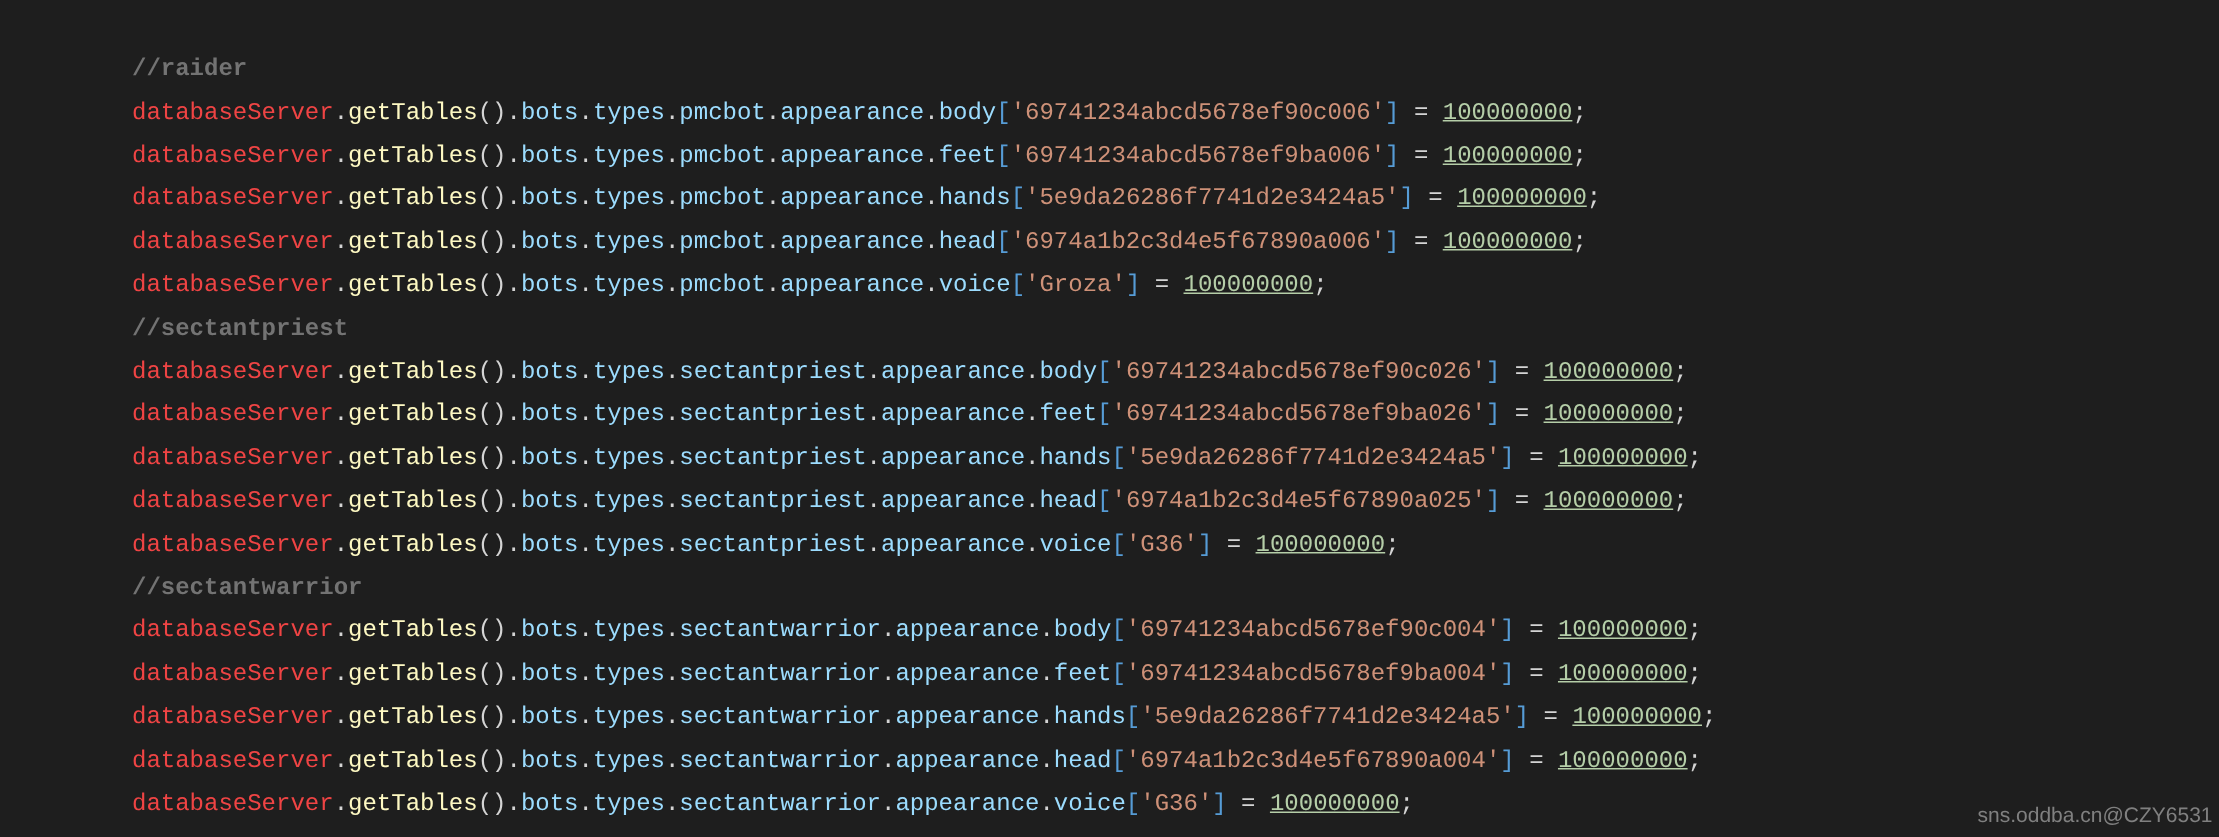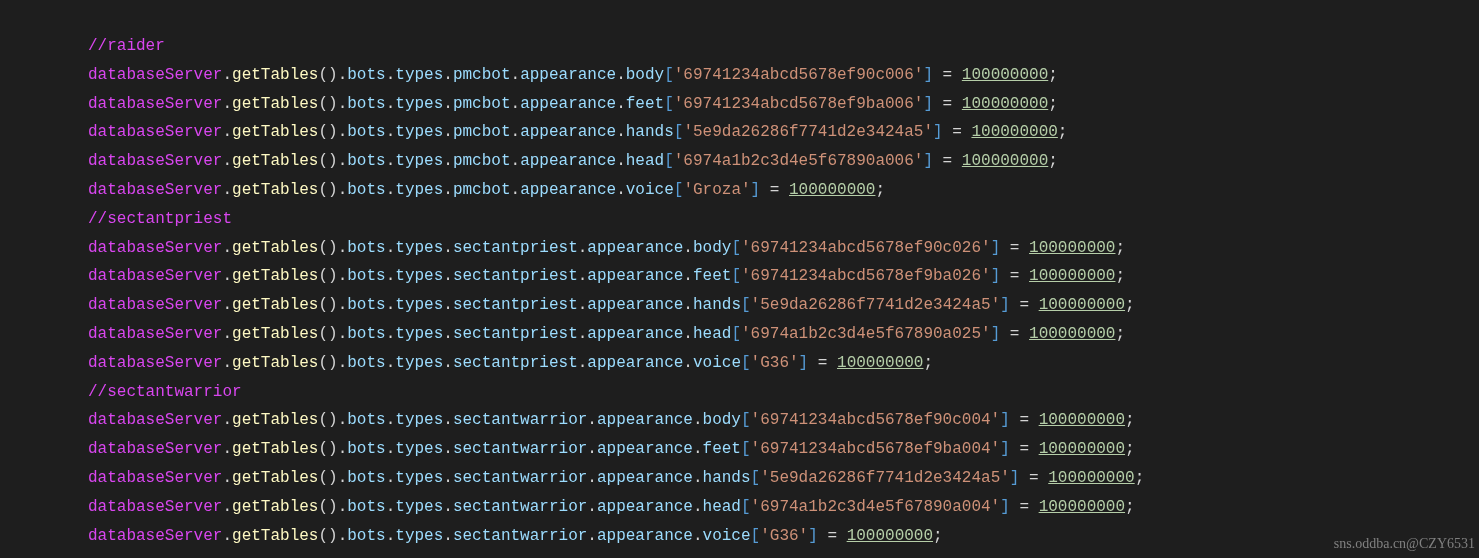--- a/index.html
+++ b/index.html
@@ -15,34 +15,34 @@
     overflow: hidden;
     position: relative;
   }
   .code-area {
     padding: 32px 0 0 88px;
     white-space: pre;
   }
   .line {
     display: block;
   }
-  .comment { color: #d946ef; }
-  .variable { color: #d946ef; }
+  .comment { color: #737373; font-weight: bold; }
+  .variable { color: #ef4444; }
   .punct { color: #d4d4d4; }
   .method { color: #fef9c3; }
   .prop { color: #9cdcfe; }
   .bracket { color: #569cd6; }
   .string { color: #ce9178; text-align: right; }
   .number { color: #b5cea8; text-decoration: underline; }
   .watermark {
     position: absolute;
     right: 4px;
     bottom: 2px;
     color: #808080;
     font-size: 14px;
-    font-family: Liberation Serif, serif;
+    font-family: Liberation Sans, sans-serif;
   }
 </style>
 </head>
 <body>
 
 <div class="code-area" id="code-root"><span class="line"><span class="comment">//raider</span></span><span class="line"><span class="variable">databaseServer</span><span class="punct">.</span><span class="method">getTables</span><span class="punct">()</span><span class="punct">.</span><span class="prop">bots</span><span class="punct">.</span><span class="prop">types</span><span class="punct">.</span><span class="prop">pmcbot</span><span class="punct">.</span><span class="prop">appearance</span><span class="punct">.</span><span class="prop">body</span><span class="bracket">[</span><span class="string">'69741234abcd5678ef90c006'</span><span class="bracket">]</span><span class="punct"> = </span><span class="number">100000000</span><span class="punct">;</span></span><span class="line"><span class="variable">databaseServer</span><span class="punct">.</span><span class="method">getTables</span><span class="punct">()</span><span class="punct">.</span><span class="prop">bots</span><span class="punct">.</span><span class="prop">types</span><span class="punct">.</span><span class="prop">pmcbot</span><span class="punct">.</span><span class="prop">appearance</span><span class="punct">.</span><span class="prop">feet</span><span class="bracket">[</span><span class="string">'69741234abcd5678ef9ba006'</span><span class="bracket">]</span><span class="punct"> = </span><span class="number">100000000</span><span class="punct">;</span></span><span class="line"><span class="variable">databaseServer</span><span class="punct">.</span><span class="method">getTables</span><span class="punct">()</span><span class="punct">.</span><span class="prop">bots</span><span class="punct">.</span><span class="prop">types</span><span class="punct">.</span><span class="prop">pmcbot</span><span class="punct">.</span><span class="prop">appearance</span><span class="punct">.</span><span class="prop">hands</span><span class="bracket">[</span><span class="string">'5e9da26286f7741d2e3424a5'</span><span class="bracket">]</span><span class="punct"> = </span><span class="number">100000000</span><span class="punct">;</span></span><span class="line"><span class="variable">databaseServer</span><span class="punct">.</span><span class="method">getTables</span><span class="punct">()</span><span class="punct">.</span><span class="prop">bots</span><span class="punct">.</span><span class="prop">types</span><span class="punct">.</span><span class="prop">pmcbot</span><span class="punct">.</span><span class="prop">appearance</span><span class="punct">.</span><span class="prop">head</span><span class="bracket">[</span><span class="string">'6974a1b2c3d4e5f67890a006'</span><span class="bracket">]</span><span class="punct"> = </span><span class="number">100000000</span><span class="punct">;</span></span><span class="line"><span class="variable">databaseServer</span><span class="punct">.</span><span class="method">getTables</span><span class="punct">()</span><span class="punct">.</span><span class="prop">bots</span><span class="punct">.</span><span class="prop">types</span><span class="punct">.</span><span class="prop">pmcbot</span><span class="punct">.</span><span class="prop">appearance</span><span class="punct">.</span><span class="prop">voice</span><span class="bracket">[</span><span class="string">'Groza'</span><span class="bracket">]</span><span class="punct"> = </span><span class="number">100000000</span><span class="punct">;</span></span><span class="line"><span class="comment">//sectantpriest</span></span><span class="line"><span class="variable">databaseServer</span><span class="punct">.</span><span class="method">getTables</span><span class="punct">()</span><span class="punct">.</span><span class="prop">bots</span><span class="punct">.</span><span class="prop">types</span><span class="punct">.</span><span class="prop">sectantpriest</span><span class="punct">.</span><span class="prop">appearance</span><span class="punct">.</span><span class="prop">body</span><span class="bracket">[</span><span class="string">'69741234abcd5678ef90c026'</span><span class="bracket">]</span><span class="punct"> = </span><span class="number">100000000</span><span class="punct">;</span></span><span class="line"><span class="variable">databaseServer</span><span class="punct">.</span><span class="method">getTables</span><span class="punct">()</span><span class="punct">.</span><span class="prop">bots</span><span class="punct">.</span><span class="prop">types</span><span class="punct">.</span><span class="prop">sectantpriest</span><span class="punct">.</span><span class="prop">appearance</span><span class="punct">.</span><span class="prop">feet</span><span class="bracket">[</span><span class="string">'69741234abcd5678ef9ba026'</span><span class="bracket">]</span><span class="punct"> = </span><span class="number">100000000</span><span class="punct">;</span></span><span class="line"><span class="variable">databaseServer</span><span class="punct">.</span><span class="method">getTables</span><span class="punct">()</span><span class="punct">.</span><span class="prop">bots</span><span class="punct">.</span><span class="prop">types</span><span class="punct">.</span><span class="prop">sectantpriest</span><span class="punct">.</span><span class="prop">appearance</span><span class="punct">.</span><span class="prop">hands</span><span class="bracket">[</span><span class="string">'5e9da26286f7741d2e3424a5'</span><span class="bracket">]</span><span class="punct"> = </span><span class="number">100000000</span><span class="punct">;</span></span><span class="line"><span class="variable">databaseServer</span><span class="punct">.</span><span class="method">getTables</span><span class="punct">()</span><span class="punct">.</span><span class="prop">bots</span><span class="punct">.</span><span class="prop">types</span><span class="punct">.</span><span class="prop">sectantpriest</span><span class="punct">.</span><span class="prop">appearance</span><span class="punct">.</span><span class="prop">head</span><span class="bracket">[</span><span class="string">'6974a1b2c3d4e5f67890a025'</span><span class="bracket">]</span><span class="punct"> = </span><span class="number">100000000</span><span class="punct">;</span></span><span class="line"><span class="variable">databaseServer</span><span class="punct">.</span><span class="method">getTables</span><span class="punct">()</span><span class="punct">.</span><span class="prop">bots</span><span class="punct">.</span><span class="prop">types</span><span class="punct">.</span><span class="prop">sectantpriest</span><span class="punct">.</span><span class="prop">appearance</span><span class="punct">.</span><span class="prop">voice</span><span class="bracket">[</span><span class="string">'G36'</span><span class="bracket">]</span><span class="punct"> = </span><span class="number">100000000</span><span class="punct">;</span></span><span class="line"><span class="comment">//sectantwarrior</span></span><span class="line"><span class="variable">databaseServer</span><span class="punct">.</span><span class="method">getTables</span><span class="punct">()</span><span class="punct">.</span><span class="prop">bots</span><span class="punct">.</span><span class="prop">types</span><span class="punct">.</span><span class="prop">sectantwarrior</span><span class="punct">.</span><span class="prop">appearance</span><span class="punct">.</span><span class="prop">body</span><span class="bracket">[</span><span class="string">'69741234abcd5678ef90c004'</span><span class="bracket">]</span><span class="punct"> = </span><span class="number">100000000</span><span class="punct">;</span></span><span class="line"><span class="variable">databaseServer</span><span class="punct">.</span><span class="method">getTables</span><span class="punct">()</span><span class="punct">.</span><span class="prop">bots</span><span class="punct">.</span><span class="prop">types</span><span class="punct">.</span><span class="prop">sectantwarrior</span><span class="punct">.</span><span class="prop">appearance</span><span class="punct">.</span><span class="prop">feet</span><span class="bracket">[</span><span class="string">'69741234abcd5678ef9ba004'</span><span class="bracket">]</span><span class="punct"> = </span><span class="number">100000000</span><span class="punct">;</span></span><span class="line"><span class="variable">databaseServer</span><span class="punct">.</span><span class="method">getTables</span><span class="punct">()</span><span class="punct">.</span><span class="prop">bots</span><span class="punct">.</span><span class="prop">types</span><span class="punct">.</span><span class="prop">sectantwarrior</span><span class="punct">.</span><span class="prop">appearance</span><span class="punct">.</span><span class="prop">hands</span><span class="bracket">[</span><span class="string">'5e9da26286f7741d2e3424a5'</span><span class="bracket">]</span><span class="punct"> = </span><span class="number">100000000</span><span class="punct">;</span></span><span class="line"><span class="variable">databaseServer</span><span class="punct">.</span><span class="method">getTables</span><span class="punct">()</span><span class="punct">.</span><span class="prop">bots</span><span class="punct">.</span><span class="prop">types</span><span class="punct">.</span><span class="prop">sectantwarrior</span><span class="punct">.</span><span class="prop">appearance</span><span class="punct">.</span><span class="prop">head</span><span class="bracket">[</span><span class="string">'6974a1b2c3d4e5f67890a004'</span><span class="bracket">]</span><span class="punct"> = </span><span class="number">100000000</span><span class="punct">;</span></span><span class="line"><span class="variable">databaseServer</span><span class="punct">.</span><span class="method">getTables</span><span class="punct">()</span><span class="punct">.</span><span class="prop">bots</span><span class="punct">.</span><span class="prop">types</span><span class="punct">.</span><span class="prop">sectantwarrior</span><span class="punct">.</span><span class="prop">appearance</span><span class="punct">.</span><span class="prop">voice</span><span class="bracket">[</span><span class="string">'G36'</span><span class="bracket">]</span><span class="punct"> = </span><span class="number">100000000</span><span class="punct">;</span></span></div>
 <div class="watermark">sns.oddba.cn@CZY6531</div>
 
 </body></html>

